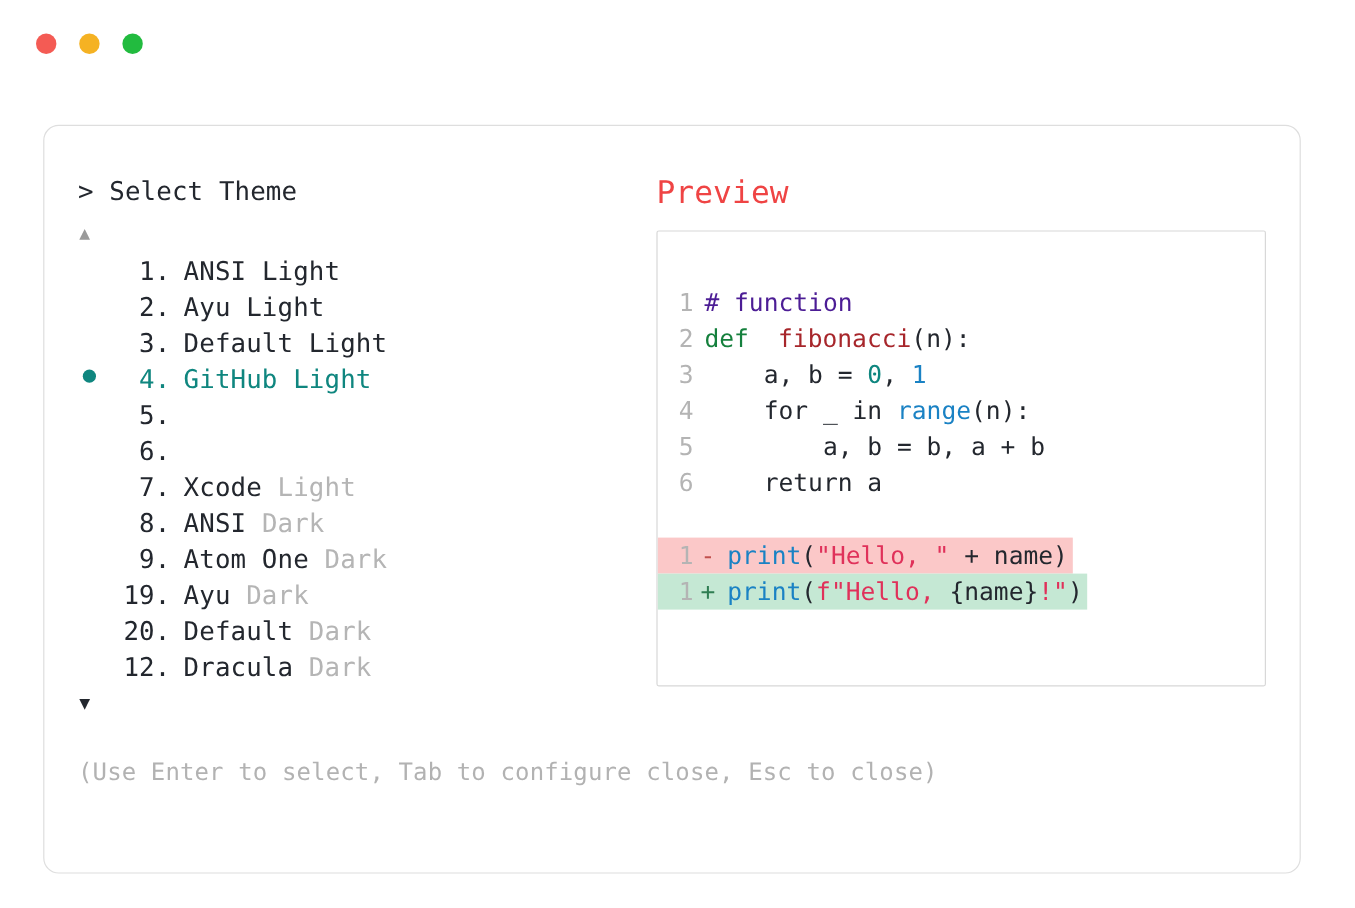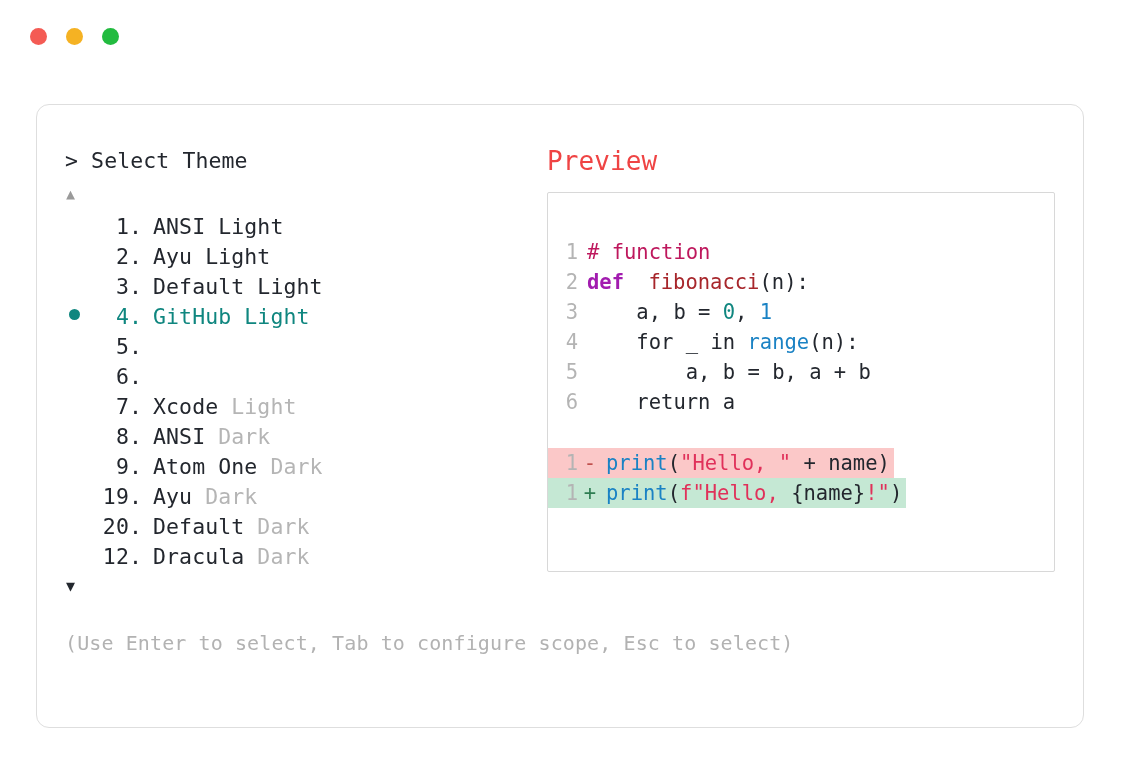--- a/index.html
+++ b/index.html
@@ -209,22 +209,22 @@
     flex: 0 0 20px;
     width: 20px;
     text-align: center;
     padding-left: 2px;
   }
   .diff-del .diff-sign { color: #c0504d; }
   .diff-add .diff-sign { color: #2f7d52; }
   .diff-text { padding-left: 6px; padding-right: 4px; }
 
   
-  .tok-comment { color: #be185d; }
-  .tok-keyword { color: #a21caf; font-weight: bold; }
+  .tok-comment { color: #4c1d95; }
+  .tok-keyword { color: #15803d; }
   .tok-func    { color: #a7262b; margin-left: 12px; }
   .tok-builtin { color: #1a82c4; }
   .tok-number  { color: #0f867f; }
   .tok-string  { color: #e0315a; }
   .tok-plain   { color: #23272e; }
 </style>
 </head>
 <body>
 
 <div class="titlebar">
@@ -262,15 +262,15 @@
 
       <div class="right-col">
         <div class="preview-label">Preview</div>
         <div class="preview-box">
           <div class="code" id="code-block"><div class="code-line"><span class="gutter">1</span><span class="code-text"><span class="tok-comment"># function</span></span></div><div class="code-line"><span class="gutter">2</span><span class="code-text"><span class="tok-keyword">def </span><span class="tok-func">fibonacci</span><span class="tok-plain">(n):</span></span></div><div class="code-line"><span class="gutter">3</span><span class="code-text"><span class="tok-plain">    a, b = </span><span class="tok-number">0</span><span class="tok-plain">, </span><span class="tok-builtin">1</span></span></div><div class="code-line"><span class="gutter">4</span><span class="code-text"><span class="tok-plain">    for _ in </span><span class="tok-builtin">range</span><span class="tok-plain">(n):</span></span></div><div class="code-line"><span class="gutter">5</span><span class="code-text"><span class="tok-plain">        a, b = b, a + b</span></span></div><div class="code-line"><span class="gutter">6</span><span class="code-text"><span class="tok-plain">    return a</span></span></div><div class="blank-line"></div><div class="diff-line diff-del"><span class="gutter">1</span><span class="diff-sign">-</span><span class="diff-text"><span class="tok-builtin">print</span><span class="tok-plain">(</span><span class="tok-string">"Hello, "</span><span class="tok-plain"> + name)</span></span></div><div class="diff-line diff-add"><span class="gutter">1</span><span class="diff-sign">+</span><span class="diff-text"><span class="tok-builtin">print</span><span class="tok-plain">(</span><span class="tok-string">f"Hello, </span><span class="tok-plain">{name}</span><span class="tok-string">!"</span><span class="tok-plain">)</span></span></div></div>
         </div>
       </div>
 
     </div>
 
-    <div class="hint">(Use Enter to select, Tab to configure scope, Esc to select)</div>
+    <div class="hint">(Use Enter to select, Tab to configure close, Esc to close)</div>
   </div>
 </div>
 
 </body></html>

